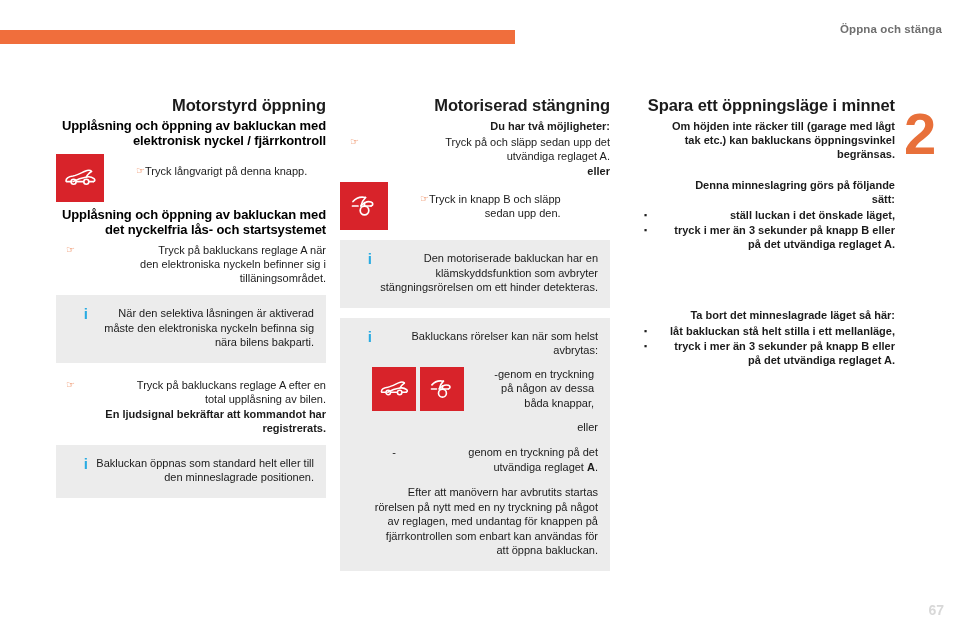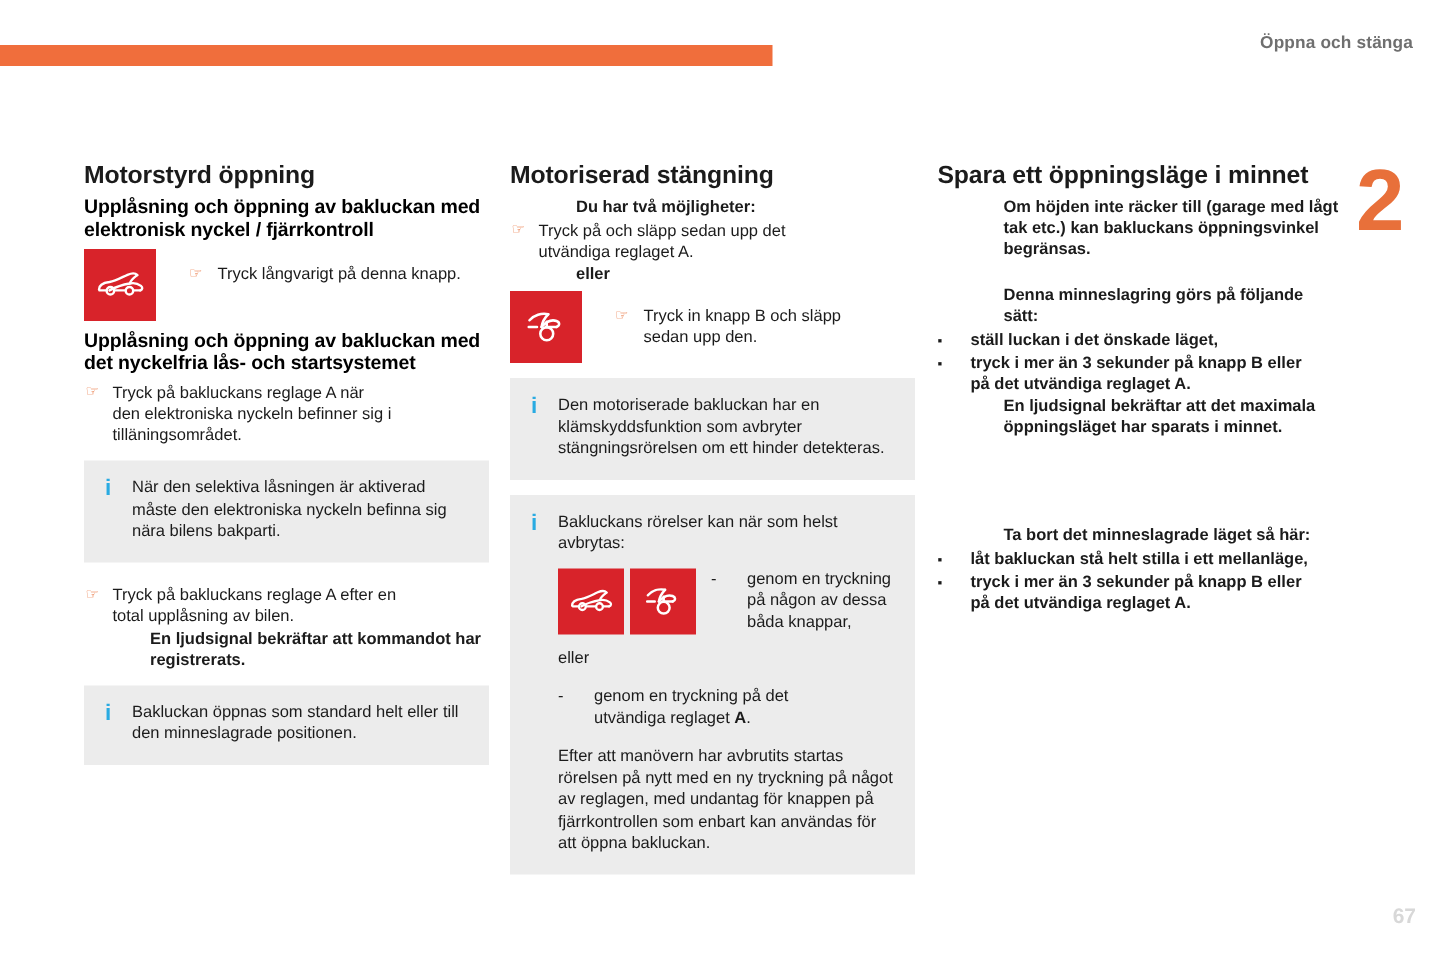--- a/index.html
+++ b/index.html
@@ -39,22 +39,23 @@
     font-size: 58px;
     font-weight: bold;
     line-height: 84px;
     text-align: left;
     padding-left: 4px;
   }
 
   
   .col {
     position: absolute;
-    top: 108px;
+    top: 96px;
     width: 270px;
+    text-align: right;
   }
   .col-1 { left: 56px; }
   .col-2 { left: 340px; }
   .col-3 { left: 625px; }
 
   h1.sec-title {
     font-size: 16.5px;
     font-weight: bold;
     color: #1b1b1b;
     line-height: 19px;
@@ -404,21 +405,20 @@
     </div>
 
     <div class="sqbul">
       <span class="glyph">▪</span>
       <span class="txt" style="font-weight:bold">
         <span>tryck i mer än 3 sekunder på knapp B eller</span><br>
         <span>på det utvändiga reglaget A.</span>
       </span>
     </div>
 
-    <p class="body bold">En ljudsignal bekräftar att det maximala öppningsläget har sparats i minnet.</p>
 
     <div class="gap-lg"></div>
 
     <p class="body bold">Ta bort det minneslagrade läget så här:</p>
 
     <div class="sqbul">
       <span class="glyph">▪</span>
       <span class="txt" style="font-weight:bold">låt bakluckan stå helt stilla i ett mellanläge,</span>
     </div>
 

